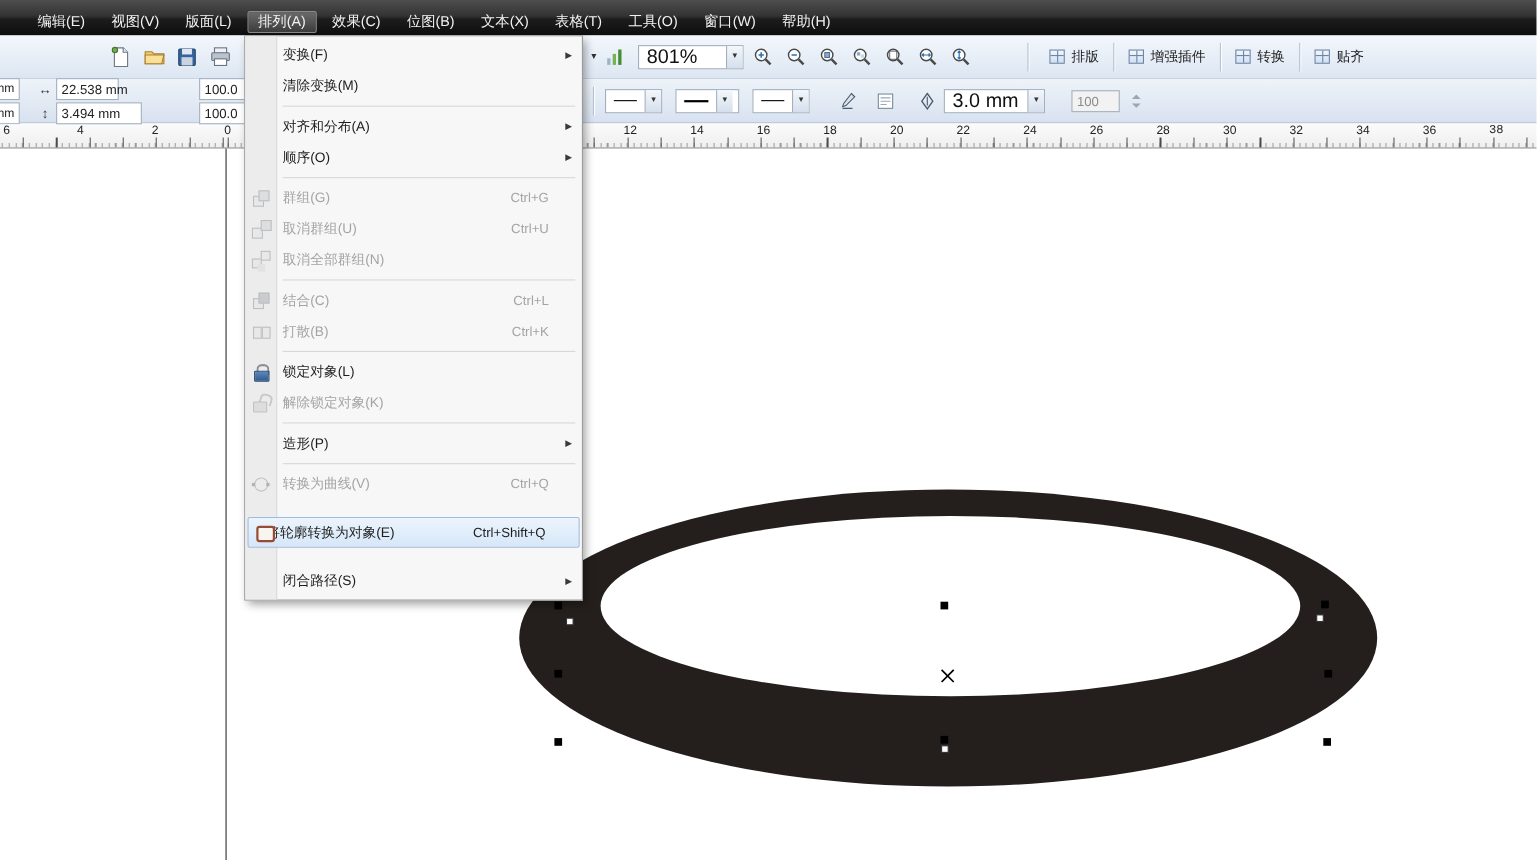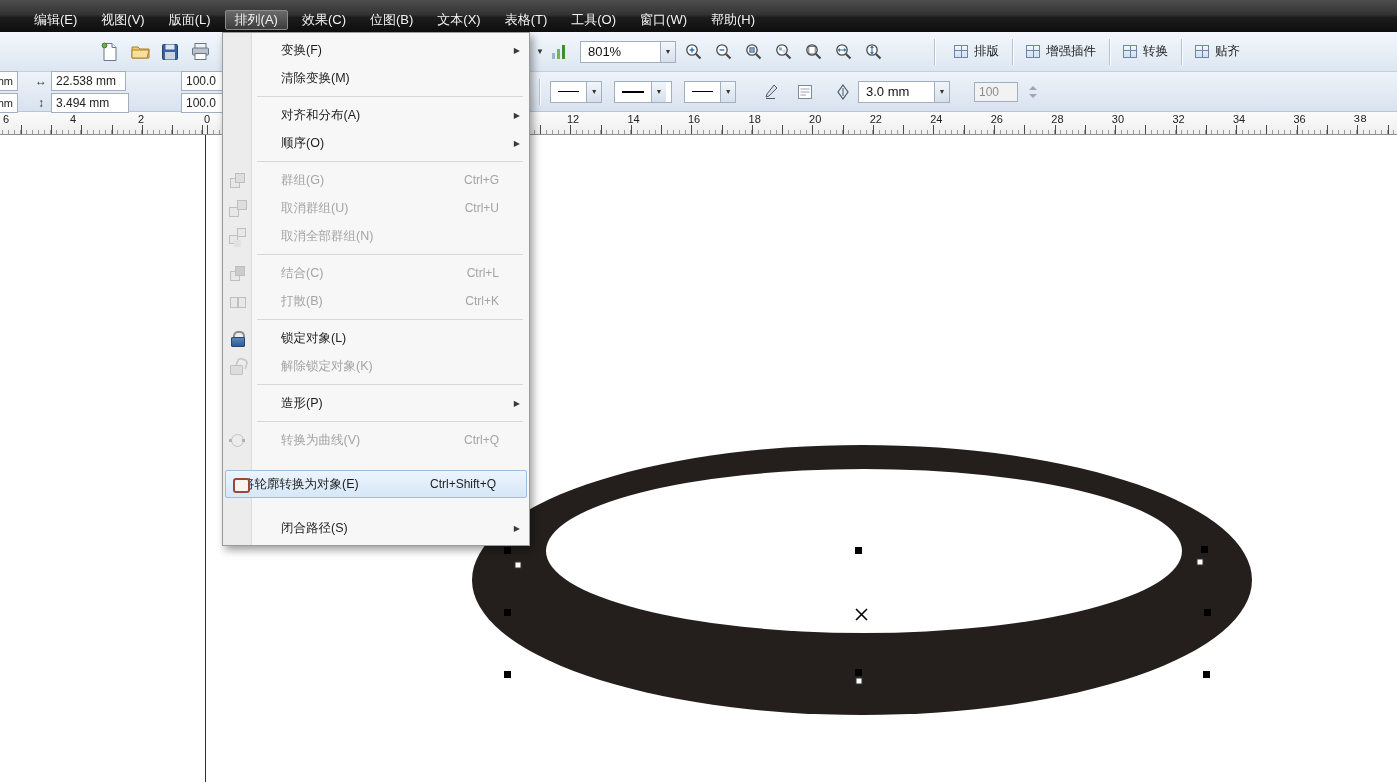--- a/index.html
+++ b/index.html
@@ -23,21 +23,21 @@
   .tbico{width:24px;height:24px;display:flex;align-items:center;justify-content:center}
   .tb-sep{width:1px;height:26px;background:#b7c3d3;box-shadow:1px 0 0 #fbfdff;margin:0 4px}
   .tbtn{display:flex;align-items:center;gap:6px;padding:4px 9px;font-size:12.5px;color:#1b1b1b;cursor:default;white-space:nowrap}
   .grid-ic{width:14px;height:13px;border:1px solid #6e85a8;position:relative;background:linear-gradient(#f2f7fd,#cfe0f2);flex:0 0 auto}
   .grid-ic::before{content:"";position:absolute;left:0;right:0;top:4px;height:1px;background:#6e85a8}
   .grid-ic::after{content:"";position:absolute;top:0;bottom:0;left:6px;width:1px;background:#6e85a8}
   .caret{font-size:8px;color:#333}
   .zic{width:24px;height:22px;display:flex;align-items:center;justify-content:center}
 
   .combo{display:flex;align-items:center;background:#fff;border:1px solid #a2afc0;height:22px}
-  .combo .cval{padding:0 7px;font-size:13px;color:#111;flex:1 1 auto;white-space:nowrap}
+  .combo .cval{padding:0 7px;font-size:18px;color:#111;flex:1 1 auto;white-space:nowrap}
   .combo .cbtn{width:15px;align-self:stretch;display:flex;align-items:center;justify-content:center;
     font-size:7px;color:#333;background:linear-gradient(#f3f7fb,#d5dfec);border-left:1px solid #a2afc0}
   .lineswatch{width:22px;border-top:1px solid #000;margin:0 7px}
   .lineswatch.thick{border-top-width:2px}
 
   .field{height:20px;border:1px solid #a2afc0;background:#fff;font-size:12px;display:flex;align-items:center;padding:0 4px;white-space:nowrap}
   .field.dim{color:#8c8c8c;background:#f2f2f2}
   .pb-ic{font-size:12px;color:#333;width:14px;text-align:center}
   .pbic16{width:18px;height:18px;display:flex;align-items:center;justify-content:center}
   .stack{display:flex;flex-direction:column;gap:2px;justify-content:center}
@@ -56,21 +56,21 @@
 
   
   .canvas{position:absolute;top:135px;left:0;right:0;bottom:0;background:#fff}
   .page-line{position:absolute;left:205px;top:0;bottom:0;width:1px;background:#2e2e2e}
   .draw{position:absolute;left:0;top:0}
 
   
   .menu-panel{position:absolute;top:32px;left:222px;width:308px;z-index:60;background:#f7f7f7;
     border:1px solid #9b9b9b;box-shadow:3px 4px 8px rgba(0,0,0,.38);padding:3px 0}
   .menu-panel::before{content:"";position:absolute;left:0;top:0;bottom:0;width:28px;background:#ececec;border-right:1px solid #dcdcdc}
-  .menu-item{position:relative;height:28px;display:flex;align-items:center;padding-left:58px;font-size:12.5px;color:#1d1d1d;cursor:default}
+  .menu-item{position:relative;height:28px;display:flex;align-items:center;padding-left:34px;font-size:12.5px;color:#1d1d1d;cursor:default}
   .menu-item .lbl{white-space:nowrap}
   .menu-item .shortcut{margin-left:auto;margin-right:30px;font-size:12px}
   .menu-item .sub{position:absolute;right:9px;top:50%;transform:translateY(-50%);font-size:8px;color:#3a3a3a}
   .menu-item.disabled{color:#a4a4a4}
   .menu-item.highlight{background:linear-gradient(#ecf4fd,#d6e7f8);border:1px solid #9ebcdf;border-radius:2px;margin:16px 2px;padding-left:16px}
   .menu-sep{height:1px;background:#d8d8d8;margin:4px 6px 4px 34px}
   .mi{position:absolute;left:6px;top:50%;transform:translateY(-50%);width:16px;height:16px}
   .menu-item.disabled .mi{opacity:.45;filter:grayscale(.8)}
   .group-icon::before,.ungroup-icon::before,.combine-icon::before{content:"";position:absolute;left:1px;top:6px;width:8px;height:8px;border:1px solid #7d8a99;background:#dfe6ee}
   .group-icon::after,.ungroup-icon::after,.combine-icon::after{content:"";position:absolute;left:6px;top:1px;width:8px;height:8px;border:1px solid #7d8a99;background:#bcd0e8}
@@ -241,21 +241,21 @@
       <div class="field">
           <span>mm</span>
         </div>
       <div class="field">
           <span>mm</span>
         </div>
     </div>
     <div class="stack" style="margin-left:8px">
       <div class="hrow">
         <span class="pb-ic">↔</span>
-        <div class="field" style="width:75px">
+        <div class="field" style="width:57px">
           <span>22.538 mm</span>
         </div>
       </div>
       <div class="hrow">
         <span class="pb-ic">↕</span>
         <div class="field" style="width:78px">
           <span>3.494 mm</span>
         </div>
       </div>
     </div>

